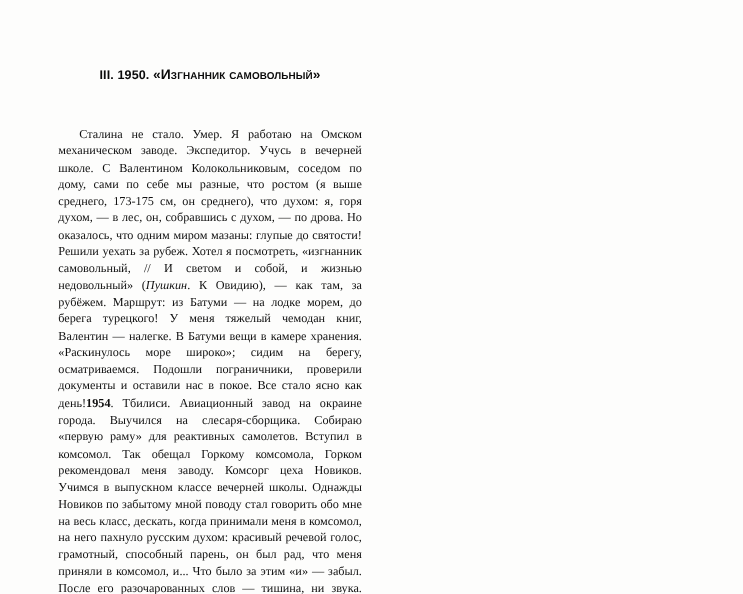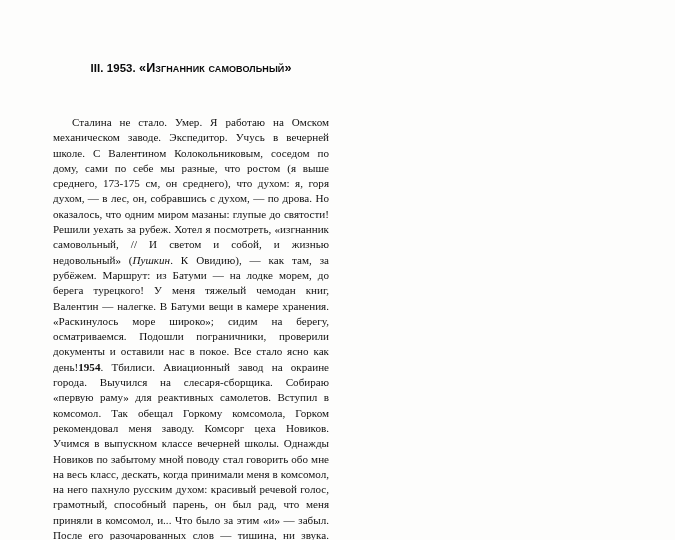--- a/index.html
+++ b/index.html
@@ -74,21 +74,21 @@
   #folio-left  { left: 42px;  top: 519px; width: 298px; }
 </style>
 </head>
 <body>
 
 <div class="spread">
 
   <div class="page page-left">
 
     <div class="chapter-heading">
-      <span>III. 1953.</span>
+      <span>III. 1950.</span>
       <span class="sc">«Изгнанник самовольный»</span>
     </div>
 
     <div class="prose" id="left-prose">
         <p><span>Сталина не стало. Умер. Я работаю на Омском механическом заводе. Экспедитор. Учусь в вечерней школе. С Валентином Колокольниковым, соседом по дому, сами по себе мы разные, что ростом (я выше среднего, 173-175 см, он среднего), что духом: я, горя духом, — в лес, он, собравшись с духом, — по дрова. Но оказалось, что одним миром мазаны: глупые до святости! Решили уехать за рубеж. Хотел я посмотреть, «изгнанник самовольный, // И светом и собой, и жизнью недовольный» (</span><i>Пушкин</i><span>. К Овидию), — как там, за рубёжем. Маршрут: из Батуми — на лодке морем, до берега турецкого! У меня тяжелый чемодан книг, Валентин — налегке. В Батуми вещи в камере хранения. «Раскинулось море широко»; сидим на берегу, осматриваемся. Подошли пограничники, проверили документы и оставили нас в покое. Все стало ясно как день!</span><b>1954</b><span>. Тбилиси. Авиационный завод на окраине города. Выучился на слесаря-сборщика. Собираю «первую раму» для реактивных самолетов. Вступил в комсомол. Так обещал Горкому комсомола, Горком рекомендовал меня заводу. Комсорг цеха Новиков. Учимся в выпускном классе вечерней школы. Однажды Новиков по забытому мной поводу стал говорить обо мне на весь класс, дескать, когда принимали меня в комсомол, на него пахнуло русским духом: красивый речевой голос, грамотный, способный парень, он был рад, что меня приняли в комсомол, и... Что было за этим «и» — забыл. После его разочарованных слов — тишина, ни звука. Тихий ангел пролетел, или дурак родился.</span></p>
       </div>
 
   </div>
 
   <div class="page page-right">

